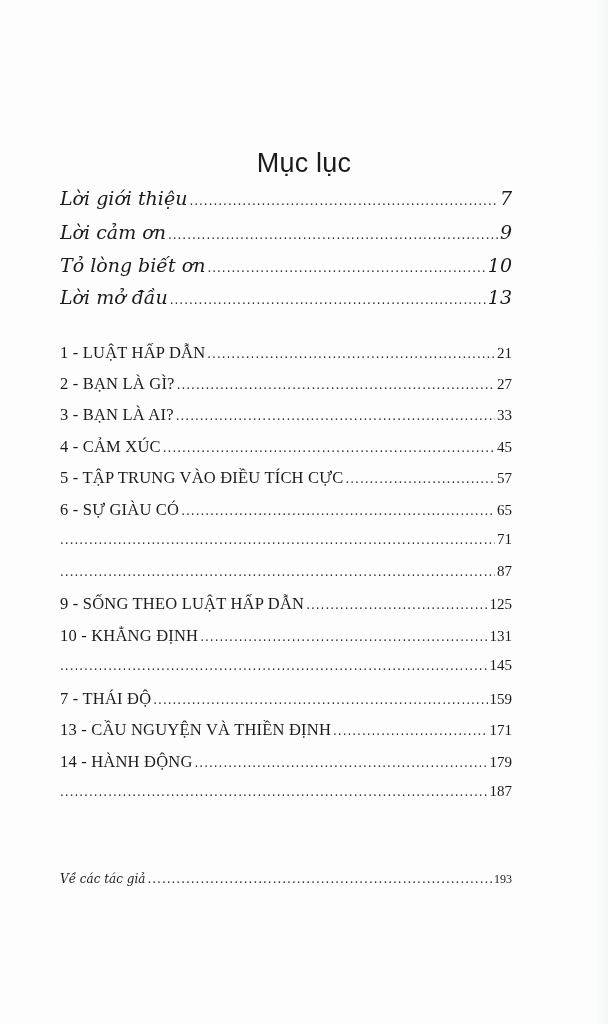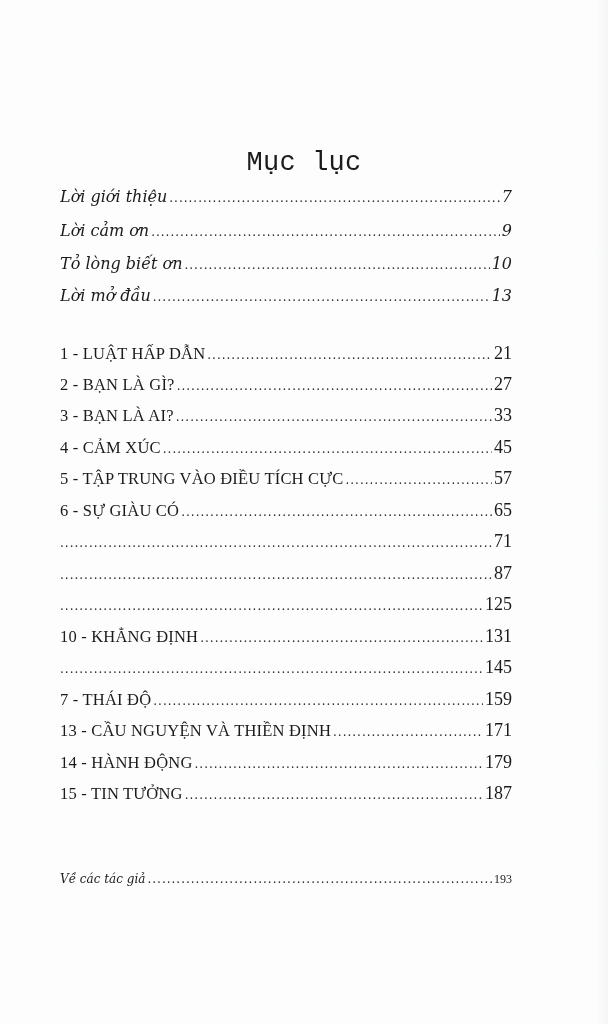--- a/index.html
+++ b/index.html
@@ -9,39 +9,39 @@
       font-family: "DejaVu Serif", "Liberation Serif", serif;
       color: #1b1b1b;
     }
     .page-edge {
       position: absolute; top: 0; bottom: 0; right: 0; width: 12px;
       background: linear-gradient(to right, #fdfdfd, #f3f5f6);
     }
     .title {
       position: absolute; top: 112px; left: 0; width: 608px;
       text-align: center; font-size: 27px; font-weight: normal;
-      font-family: Liberation Mono, monospace; letter-spacing: 0.2px; margin-top: 36px;
+      font-family: Liberation Sans, sans-serif; letter-spacing: 0.2px; margin-top: 36px;
     }
     .toc-row {
       position: absolute; left: 60px; width: 452px; height: 24px;
       display: flex; align-items: baseline; white-space: nowrap; overflow: hidden;
     }
     .toc-row .label { flex: 0 0 auto; padding-right: 2px; }
     .toc-row .leader {
       flex: 1 1 auto; overflow: hidden; color: #2a2a2a;
       letter-spacing: 1px; font-size: 12px;
     }
     .toc-row .leader::before {
       content: "................................................................................................................................................................................";
     }
     .toc-row .page { flex: 0 0 auto; padding-left: 2px; }
-    .front .label, .front .page { font-style: italic; font-size: 16px; font-family: "DejaVu Serif", serif; }
+    .front .label, .front .page { font-style: italic; font-size: 19px; font-family: "DejaVu Serif", serif; }
     .front .page { font-style: italic; }
     .chap .label { font-size: 15px; font-family: "Liberation Serif", serif; letter-spacing: 0.2px; font-size: 16.5px; }
-    .chap .page { font-family: "Liberation Serif", serif; font-size: 18px; }
+    .chap .page { font-family: "Liberation Serif", serif; font-size: 15px; }
     .back .label { font-style: italic; font-size: 12px; }
     .back .page { font-family: "Liberation Serif", serif; font-size: 12px; }
   </style>
 </head>
 <body>
 
 <div class="page-edge"></div>
 
 <h1 class="title">Mục lục</h1>
 
@@ -98,20 +98,21 @@
 </div>
 <div class="toc-row chap" style="top:531px">
   <span class="leader"></span>
   <span class="page">71</span>
 </div>
 <div class="toc-row chap" style="top:563px">
   <span class="leader"></span>
   <span class="page">87</span>
 </div>
 <div class="toc-row chap" style="top:594px">
+  <span class="label">9 - SỐNG THEO LUẬT HẤP DẪN</span>
   <span class="leader"></span>
   <span class="page">125</span>
 </div>
 <div class="toc-row chap" style="top:626px">
   <span class="label">10 - KHẲNG ĐỊNH</span>
   <span class="leader"></span>
   <span class="page">131</span>
 </div>
 <div class="toc-row chap" style="top:657px">
   <span class="leader"></span>
@@ -126,21 +127,20 @@
   <span class="label">13 - CẦU NGUYỆN VÀ THIỀN ĐỊNH</span>
   <span class="leader"></span>
   <span class="page">171</span>
 </div>
 <div class="toc-row chap" style="top:752px">
   <span class="label">14 - HÀNH ĐỘNG</span>
   <span class="leader"></span>
   <span class="page">179</span>
 </div>
 <div class="toc-row chap" style="top:783px">
-  <span class="label">15 - TIN TƯỞNG</span>
   <span class="leader"></span>
   <span class="page">187</span>
 </div>
 
 <div class="toc-row back" style="top:872px">
   <span class="label">Về các tác giả</span>
   <span class="leader"></span>
   <span class="page">193</span>
 </div>
 

